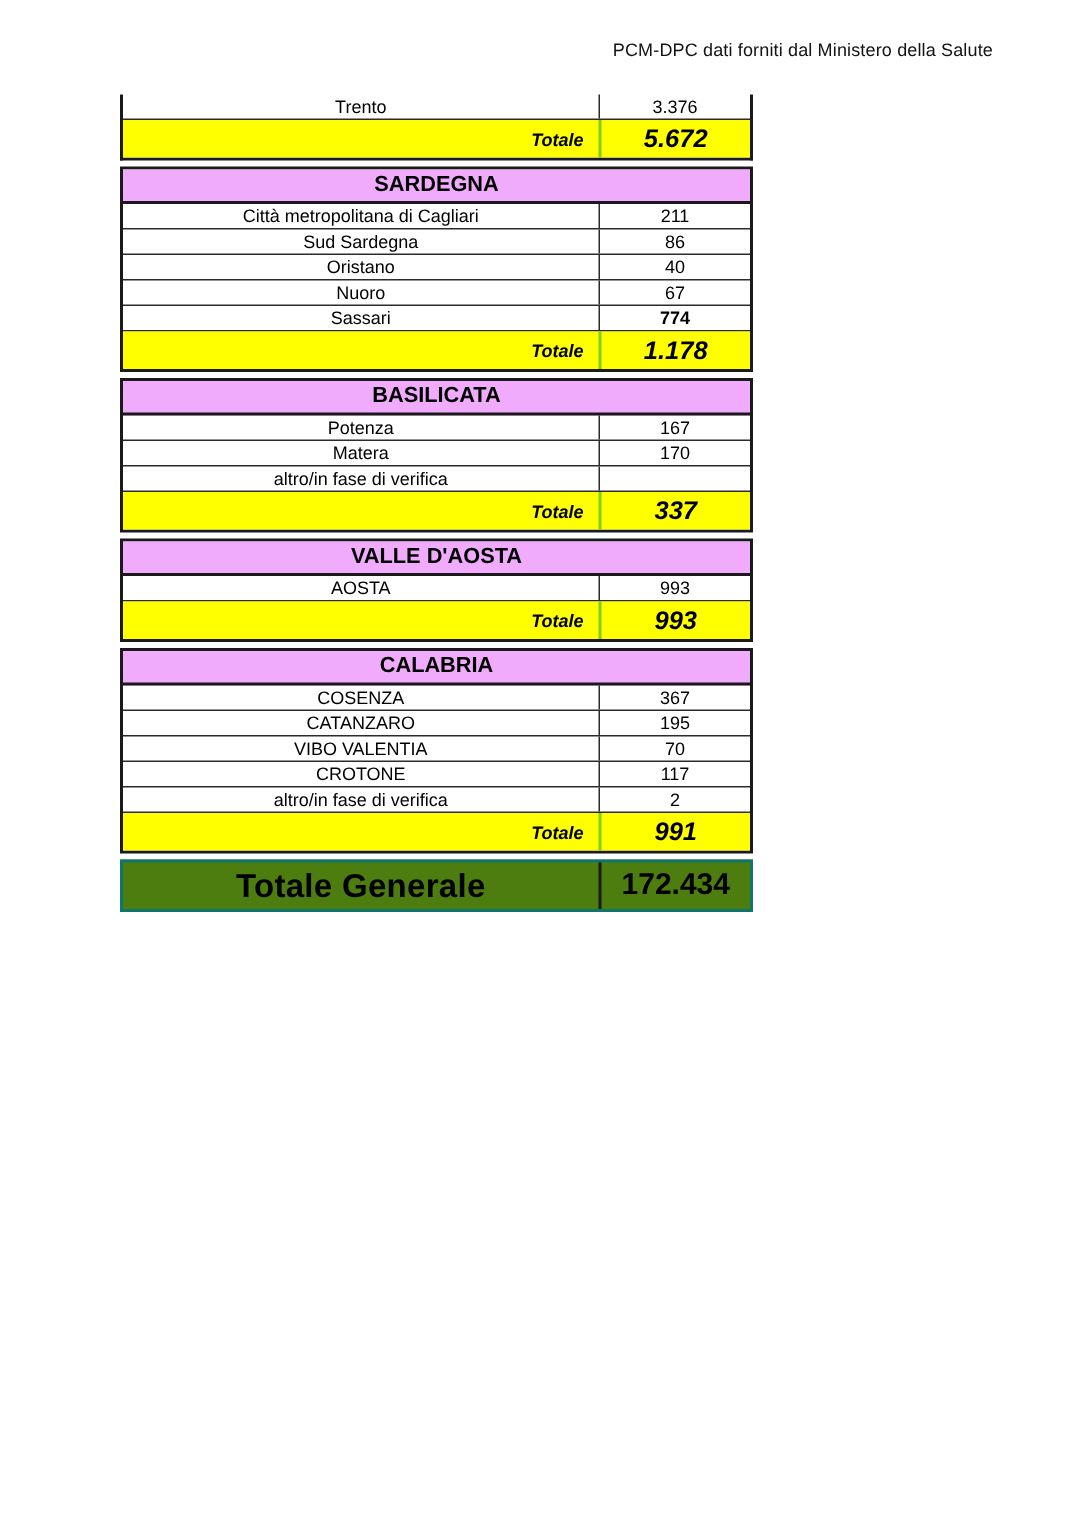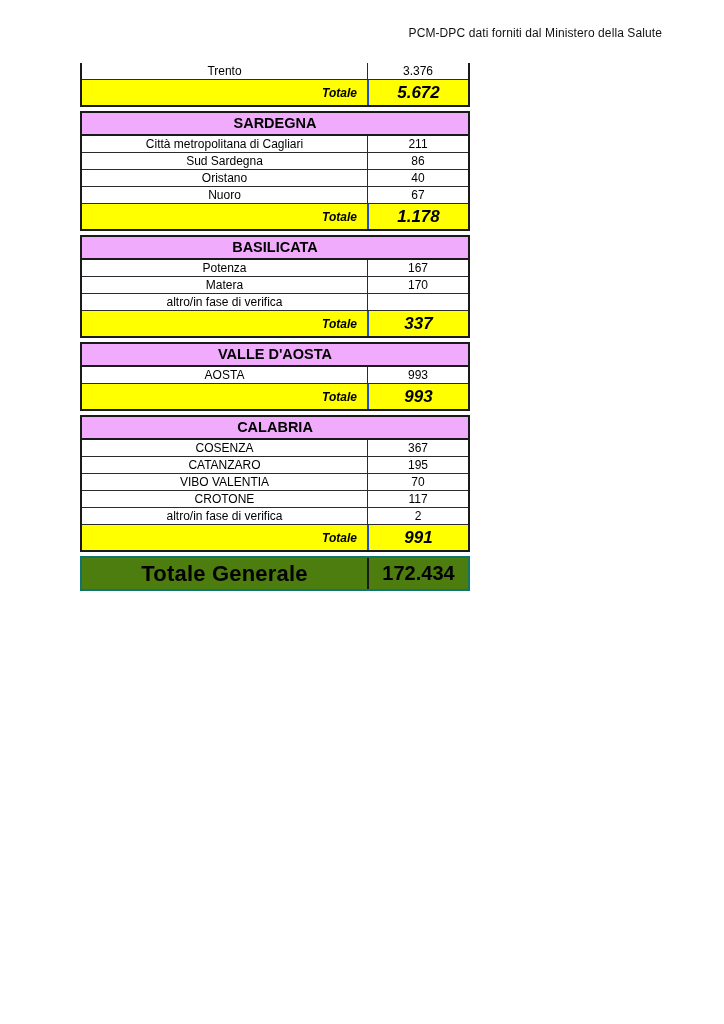--- a/index.html
+++ b/index.html
@@ -14,21 +14,21 @@
   .header-note {
     position: absolute;
     top: 26px; right: 62px;
     font-size: 12px;
     color: #121212;
     letter-spacing: 0.1px;
   }
   .tables {
     position: absolute;
     left: 80px; top: 63px;
-    width: 390px;
+    width: 422px;
     box-sizing: border-box;
   }
   .section {
     border: 2px solid #1a1a1a;
     margin-bottom: 4px;
     box-sizing: border-box;
   }
   .section.continuation { border-top: none; }
   .section-header {
     background: #f0abfc;
@@ -70,21 +70,21 @@
     justify-content: flex-end;
     padding-right: 10px;
     font-weight: bold;
     font-style: italic;
     font-size: 12px;
   }
   .row.total .cell.value {
     font-weight: bold;
     font-style: italic;
     font-size: 17px;
-    border-left: 2px solid #1d4ed8;
+    border-left: 2px solid #84cc16;
   }
   .grand-total {
     display: flex;
     border: 2px solid #0f766e;
     background: #4d7c0f;
     height: 35px;
     margin-top: 2px;
     box-sizing: border-box;
   }
   .grand-total .cell.label {
@@ -126,20 +126,24 @@
           <div class="cell value">86</div>
         </div>
         <div class="row">
           <div class="cell label">Oristano</div>
           <div class="cell value">40</div>
         </div>
         <div class="row">
           <div class="cell label">Nuoro</div>
           <div class="cell value">67</div>
         </div>
+        <div class="row">
+          <div class="cell label">Sassari</div>
+          <div class="cell value bold">774</div>
+        </div>
         <div class="row total">
           <div class="cell label">Totale</div>
           <div class="cell value">1.178</div>
         </div>
       </div>
       <div class="section">
         <div class="section-header">BASILICATA</div>
         <div class="row">
           <div class="cell label">Potenza</div>
           <div class="cell value">167</div>

